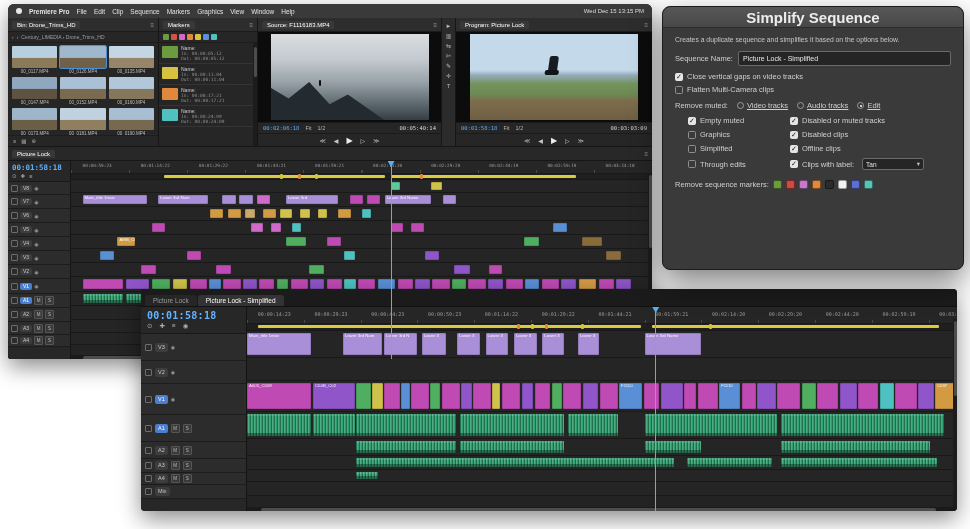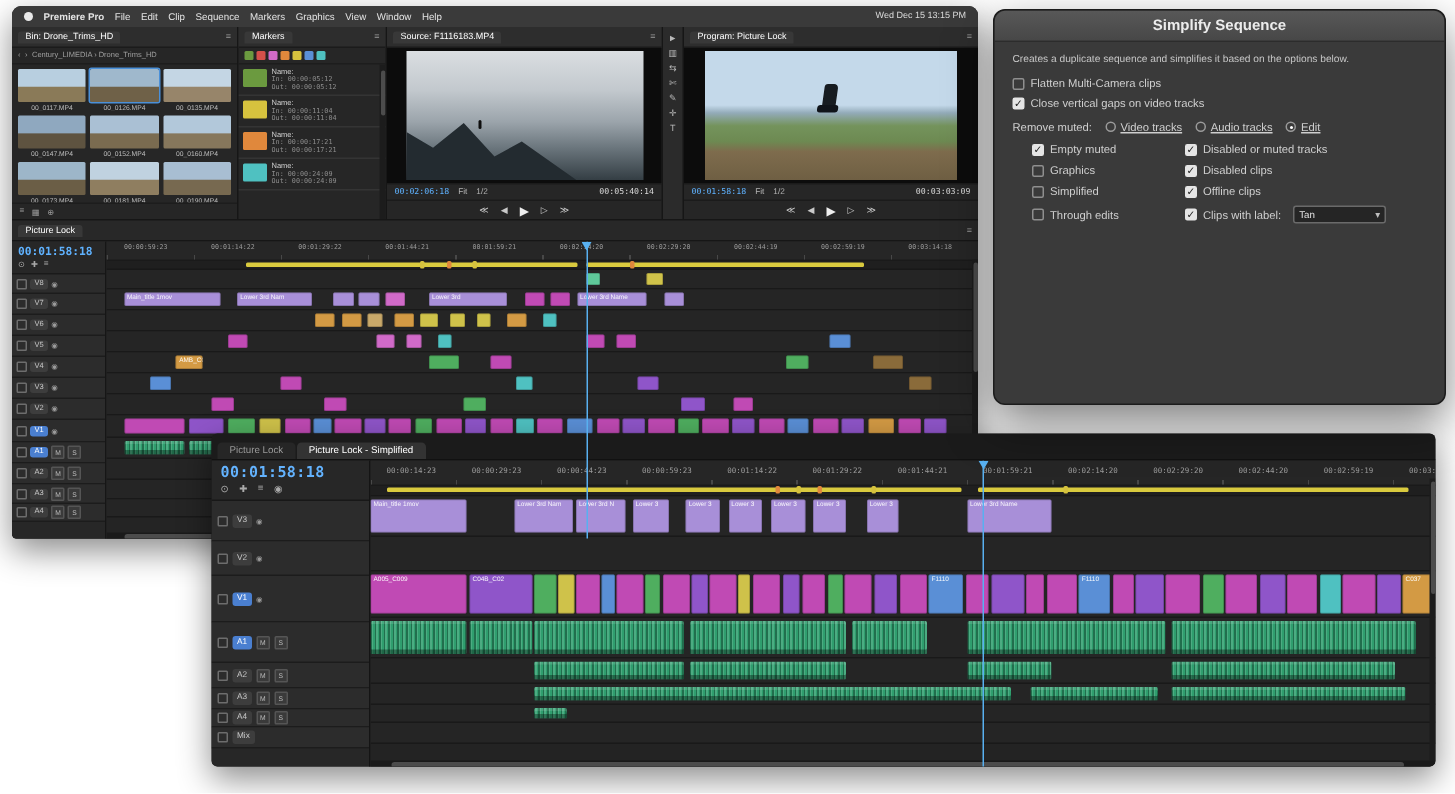--- a/index.html
+++ b/index.html
@@ -86,21 +86,21 @@
   .clip.audio{background-image:repeating-linear-gradient(90deg,rgba(0,0,0,.30) 0 1px,rgba(255,255,255,.14) 1px 2px,rgba(0,0,0,0) 2px 3px);box-shadow:inset 0 2px rgba(255,255,255,.12),inset 0 -3px rgba(0,0,0,.35);}
   .playhead{position:absolute;top:0;bottom:0;width:1px;background:#58b0f0;z-index:6;}
   .phhandle{position:absolute;top:0;width:7px;height:6px;background:#58b0f0;clip-path:polygon(0 0,100% 0,50% 100%);z-index:7;}
   .hscroll{position:absolute;left:0;right:0;bottom:0;height:6px;background:#1a1a1a;}
   .hscroll::after{content:"";position:absolute;left:2%;top:1px;height:4px;width:95%;background:#4c4c4c;border-radius:2px;}
   .vscr2{position:absolute;right:0;top:12px;bottom:6px;width:4px;background:#1c1c1c;}
   .vscr2::after{content:"";position:absolute;top:2px;left:0.5px;width:3px;height:40%;background:#4c4c4c;border-radius:2px;}
 
   
   .dialog{left:662px;top:6px;width:300px;height:262px;background:#3a3a3a;border-radius:8px;border:1px solid #1c1c1c;box-shadow:0 12px 30px rgba(0,0,0,.5);color:#cfcfcf;z-index:5;}
-  .dtitle{height:20px;background:linear-gradient(#585858,#474747);border-radius:8px 8px 0 0;display:flex;align-items:center;justify-content:center;font-size:10px;font-weight:bold;color:#ececec;border-bottom:1px solid #2c2c2c;}
+  .dtitle{height:20px;background:linear-gradient(#585858,#474747);border-radius:8px 8px 0 0;display:flex;align-items:center;justify-content:center;font-size:15px;font-weight:bold;color:#ececec;border-bottom:1px solid #2c2c2c;}
   .dbody{padding:8px 12px 8px 12px;font-size:7.5px;}
   .ddesc{font-size:6.8px;color:#c6c6c6;margin-bottom:8px;}
   .drow{display:flex;align-items:center;gap:5px;margin-bottom:6px;}
   .dinput{flex:1;background:#252525;border:1px solid #6a6a6a;color:#e8e8e8;font-size:7px;height:13px;padding:0 4px;border-radius:2px;font-family:"Liberation Sans",sans-serif;}
   .chkrow{display:flex;align-items:center;gap:4px;margin-bottom:4px;}
   .chk{width:8px;height:8px;border:1px solid #8f8f8f;border-radius:1.5px;display:inline-flex;align-items:center;justify-content:center;font-size:7px;color:#1a1a1a;flex:0 0 auto;box-sizing:border-box;}
   .chk.on{background:#e5e5e5;border-color:#e5e5e5;}
   .radrow{display:flex;align-items:center;gap:3px;text-decoration:underline;}
   .rad{width:7px;height:7px;border:1px solid #9a9a9a;border-radius:50%;position:relative;flex:0 0 auto;box-sizing:border-box;}
   .rad.on::after{content:"";position:absolute;inset:1.5px;background:#fff;border-radius:50%;}
@@ -544,28 +544,32 @@
         <div class="vscr2"></div>
         <div class="hscroll"></div>
       </div>
     </div>
   </div>
 
   <div class="window dialog">
     <div class="dtitle">Simplify Sequence</div>
     <div class="dbody">
       <div class="ddesc">Creates a duplicate sequence and simplifies it based on the options below.</div>
+      <div class="drow">
+        <span>Sequence Name:</span>
+        <input class="dinput" value="Picture Lock - Simplified" style="">
+      </div>
       <div>
+          <label class="chkrow">
+            <span class="chk on">✓</span>
+            <span>Close vertical gaps on video tracks</span>
+          </label>
           <label class="chkrow">
             <span class="chk"></span>
             <span>Flatten Multi-Camera clips</span>
-          </label>
-          <label class="chkrow">
-            <span class="chk on">✓</span>
-            <span>Close vertical gaps on video tracks</span>
           </label>
         </div>
       <div class="removefrom">
         <span>Remove muted:</span>
         <span style="display:flex;gap:9px;">
             <label class="radrow">
               <span class="rad"></span>
               <span>Video tracks</span>
             </label>
             <label class="radrow">
@@ -609,20 +613,33 @@
           </label>
           <label class="chkrow">
             <span class="chk on">✓</span>
             <span>Clips with label:</span>
             <span class="dd">
               <span>Tan</span>
               <span class="ddarr">▾</span>
             </span>
           </label>
         </div>
+      <div class="swrow">
+        <span>Remove sequence markers:</span>
+        <span style="display:flex;gap:4px;">
+            <span class="swatch" style="background: rgb(107, 154, 63);"></span>
+            <span class="swatch" style="background: rgb(207, 74, 68);"></span>
+            <span class="swatch" style="background: rgb(201, 121, 201);"></span>
+            <span class="swatch" style="background: rgb(224, 136, 60);"></span>
+            <span class="swatch" style="background: rgb(43, 43, 43);"></span>
+            <span class="swatch" style="background: rgb(242, 242, 242); border-color: rgb(154, 154, 154);"></span>
+            <span class="swatch" style="background: rgb(90, 111, 212);"></span>
+            <span class="swatch" style="background: rgb(88, 196, 180);"></span>
+          </span>
+      </div>
     </div>
   </div>
 
   <div class="window bot-win">
     <div class="btabs">
       <span class="btab">Picture Lock</span>
       <span class="btab active">Picture Lock - Simplified</span>
     </div>
     <div class="bbody">
       <div class="bleft">

